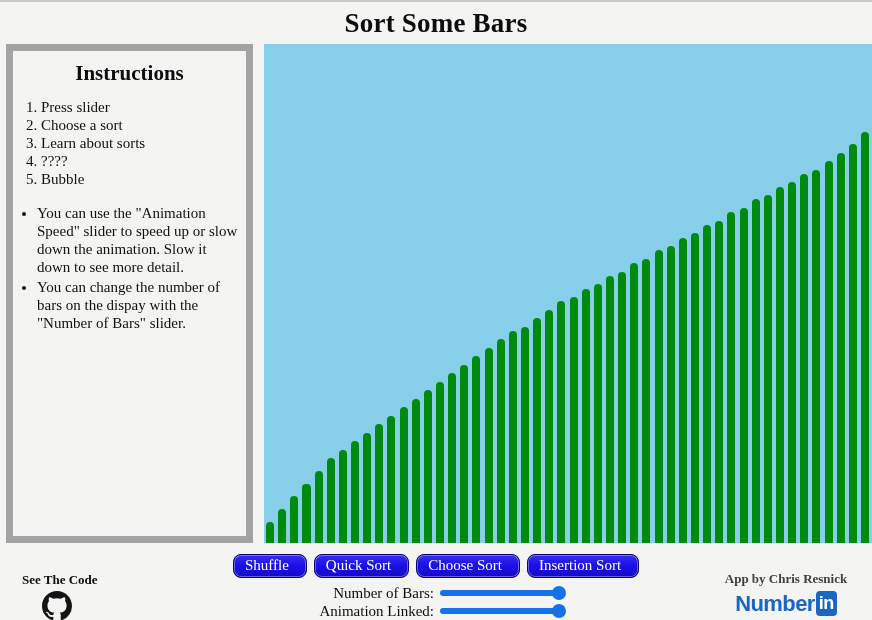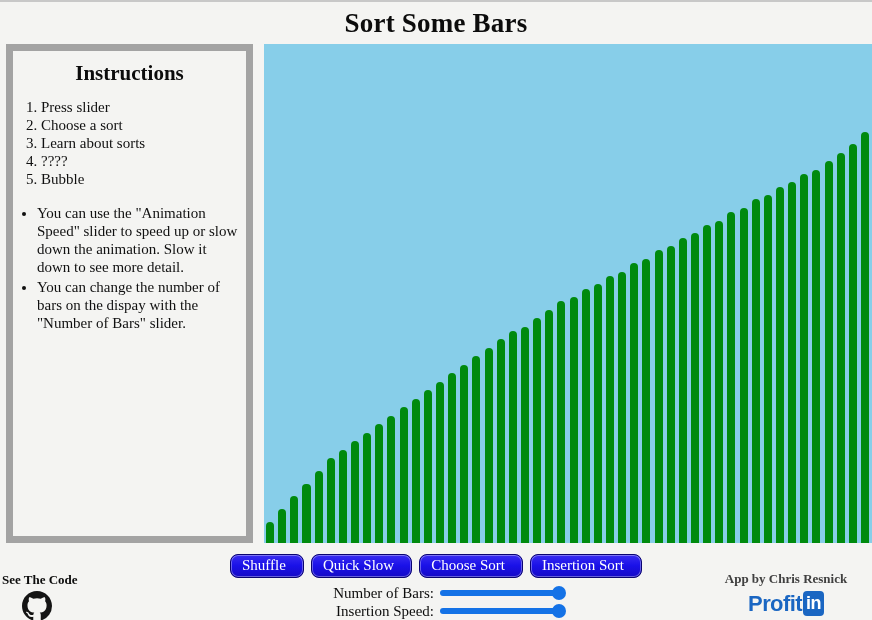--- a/index.html
+++ b/index.html
@@ -171,21 +171,21 @@
     left: 112px;
     width: 14px;
     height: 14px;
     border-radius: 50%;
     background: #1472e6;
   }
 
   
   #see-the-code {
     position: absolute;
-    left: 0;
+    left: 20px;
     top: 568px;
     width: 150px;
   }
   #see-the-code-label {
     font-family: "Liberation Serif", serif;
     font-weight: bold;
     font-size: 13px;
     color: #0c0c0c;
     margin-left: 2px;
   }
@@ -311,35 +311,35 @@
         <div class="bar" style="width: 8.0256px; margin-left: 4.1344px; height: 390.218px; background: rgb(0, 138, 14);"></div>
         <div class="bar" style="width: 8.0256px; margin-left: 4.1344px; height: 398.701px; background: rgb(0, 138, 14);"></div>
         <div class="bar" style="width: 8.0256px; margin-left: 4.1344px; height: 411.425px; background: rgb(0, 138, 14);"></div>
       </div>
   </div>
 
 </div>
 
 <div id="buttons-row">
   <button class="pill-button">Shuffle</button>
-  <button class="pill-button">Quick Slow</button>
+  <button class="pill-button">Quick Sort</button>
   <button class="pill-button">Choose Sort</button>
   <button class="pill-button">Insertion Sort</button>
 </div>
 
 <div id="sliders-area">
   <div class="slider-row">
     <div class="slider-label">Number of Bars:</div>
     <div class="slider-wrap">
       <div class="slider-track" style="background: rgb(20, 114, 230);"></div>
       <div class="slider-thumb" style="background: rgb(20, 114, 230); left: 112px;"></div>
     </div>
   </div>
   <div class="slider-row">
-    <div class="slider-label">Insertion Speed:</div>
+    <div class="slider-label">Animation Linked:</div>
     <div class="slider-wrap">
       <div class="slider-track" style="background: rgb(20, 114, 230);"></div>
       <div class="slider-thumb" style="background: rgb(20, 114, 230); left: 112px;"></div>
     </div>
   </div>
 </div>
 
 <div id="see-the-code">
   <span id="see-the-code-label">See The Code</span>
   <a id="github-icon-link">
@@ -350,16 +350,16 @@
       0-.87.31-1.59.82-2.15-.08-.2-.36-1.02.08-2.12 0 0 .67-.21 2.2.82a7.4 7.4 0 0 1 2-.27c.68 0 1.36.09 2 .27
       1.53-1.04 2.2-.82 2.2-.82.44 1.1.16 1.92.08 2.12.51.56.82 1.27.82 2.15 0 3.07-1.87 3.75-3.65 3.95.29.25.54.73.54
       1.48 0 1.07-.01 1.93-.01 2.2 0 .21.15.46.55.38A8.01 8.01 0 0 0 16 8c0-4.42-3.58-8-8-8z"></path>
     </svg>
   </a>
 </div>
 
 <div id="app-credit">
   <span id="app-credit-label">App by Chris Resnick</span>
   <div id="linkedin-logo">
-    <span id="linkedin-word">Profit</span>
+    <span id="linkedin-word">Number</span>
     <span id="linkedin-in-box">in</span>
   </div>
 </div>
 
 </body></html>

